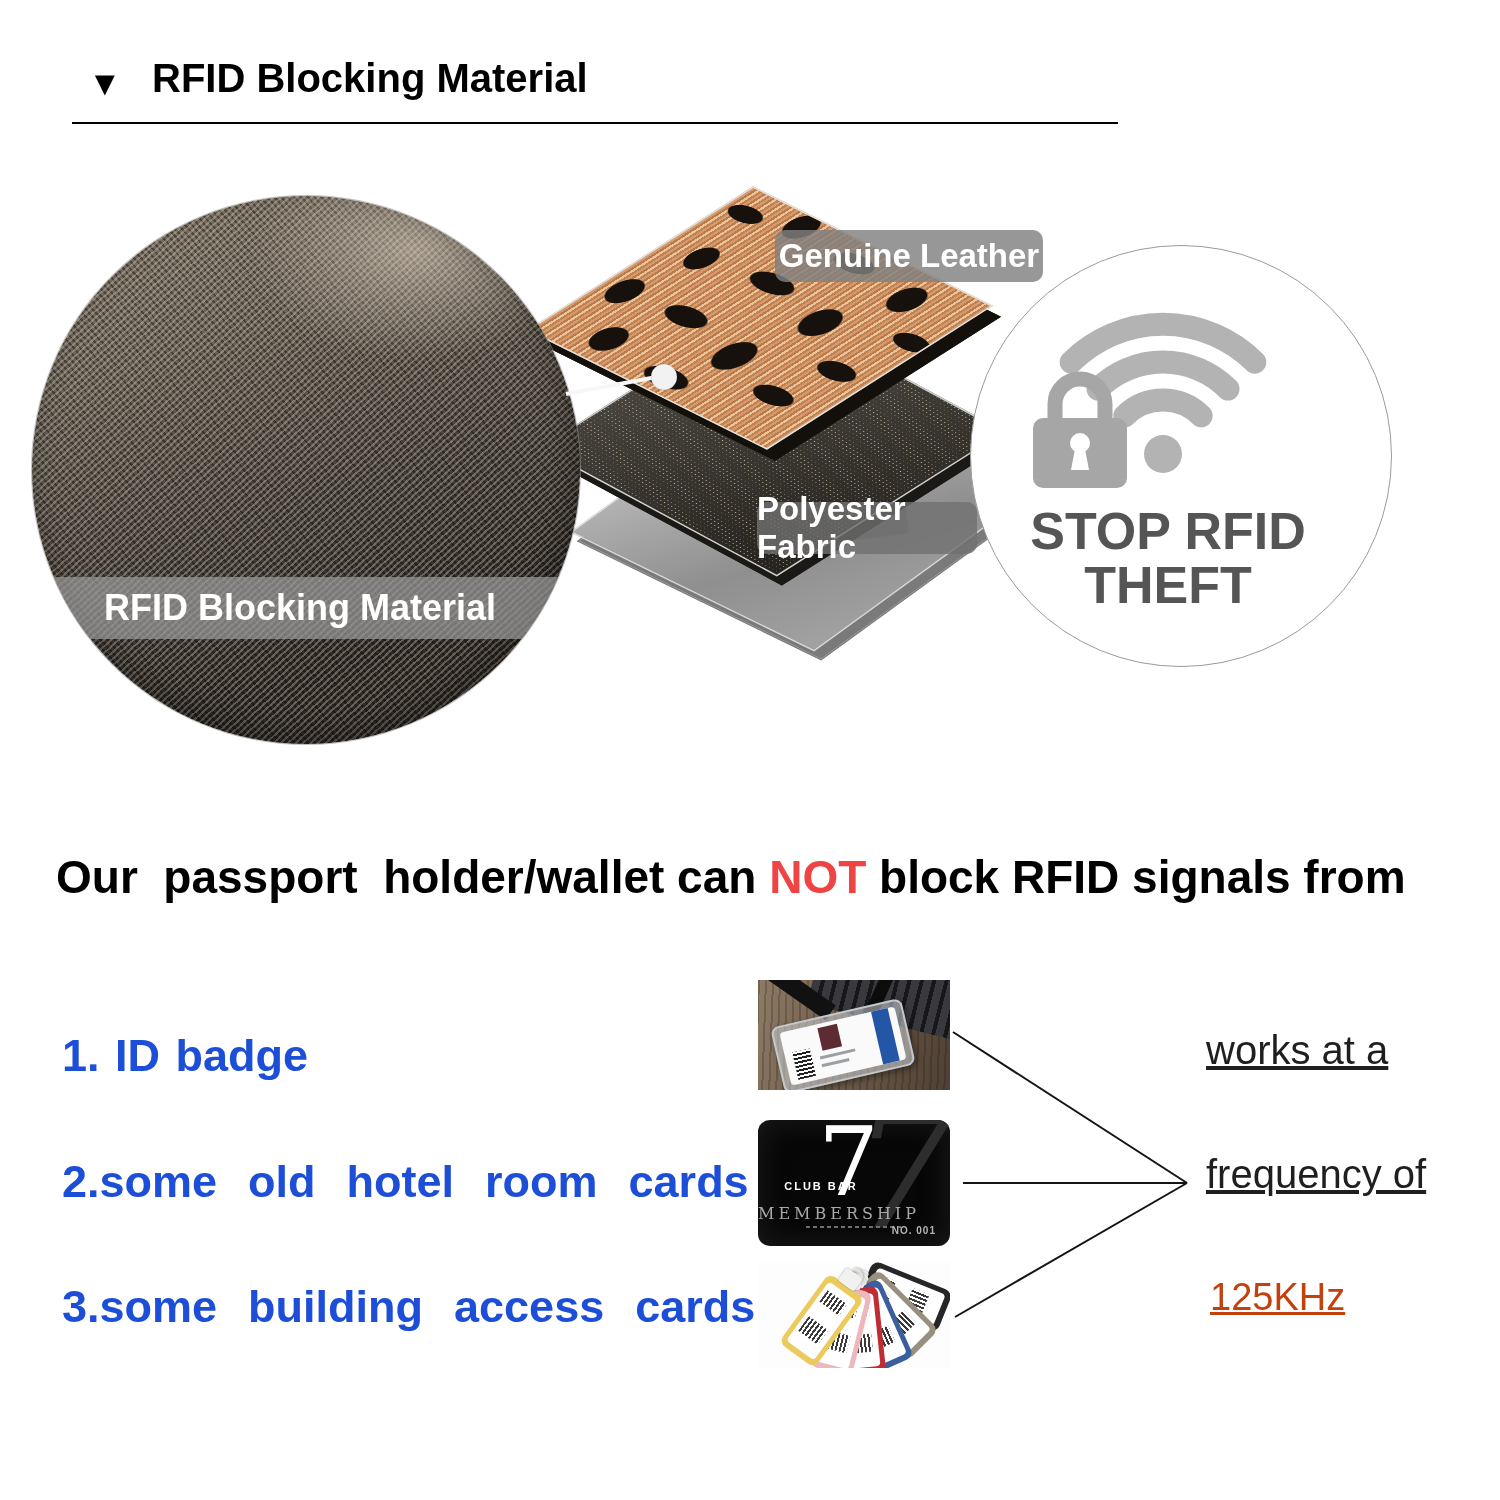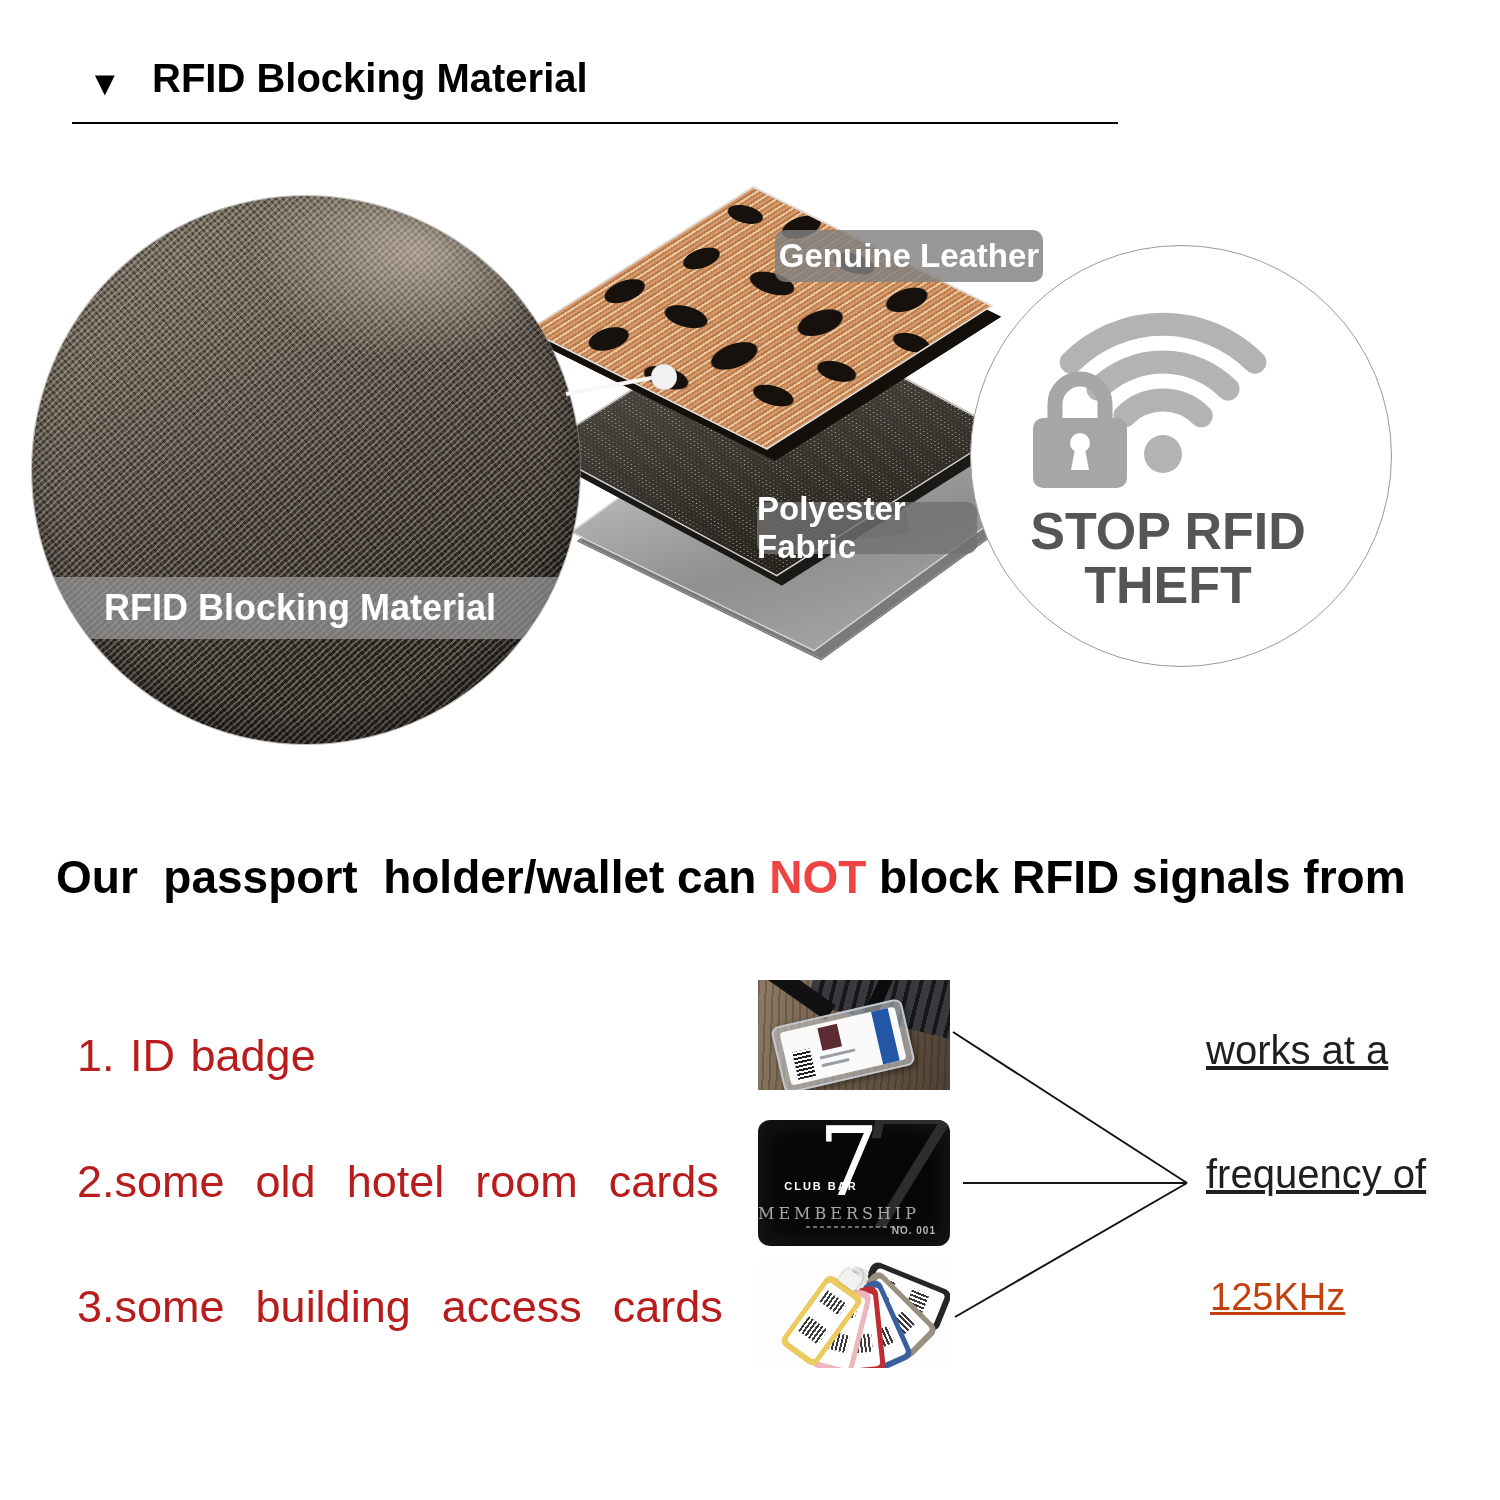--- a/index.html
+++ b/index.html
@@ -73,21 +73,21 @@
   .stop-icon{position:absolute;left:0;top:0;}
   .stop-text{position:absolute;left:0;right:26px;top:258px;text-align:center;
     color:#555;font-weight:bold;font-size:52px;line-height:54px;}
 
   
   .statement{left:56px;top:850px;width:1420px;font-size:46px;font-weight:bold;color:#000;
     white-space:pre-wrap;}
   .statement .red{color:#ef4444;}
 
   
-  .item-label{left:62px;font-size:45px;font-weight:normal;color:#b91c1c;white-space:pre-wrap;word-spacing:3px;margin-left:15px;}
+  .item-label{left:62px;font-size:45px;font-weight:bold;color:#1d4ed8;white-space:pre-wrap;word-spacing:3px;}
   .item-1{top:1030px;}
   .item-2{top:1156px;}
   .item-3{top:1281px;}
 
   .photo{left:758px;width:192px;overflow:hidden;z-index:4;}
 
   
   .photo-id{top:980px;height:110px;
     background:repeating-linear-gradient(92deg,rgba(25,16,9,0.22) 0 2px,rgba(0,0,0,0) 2px 7px),
                linear-gradient(105deg,#8d7b66 0%,#6f5d4a 45%,#4e4034 100%);}

